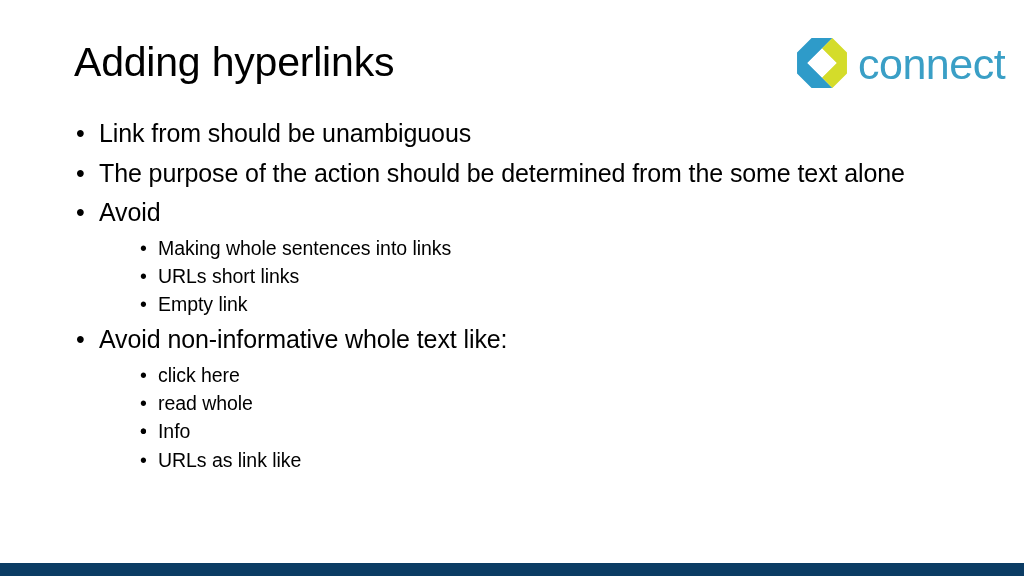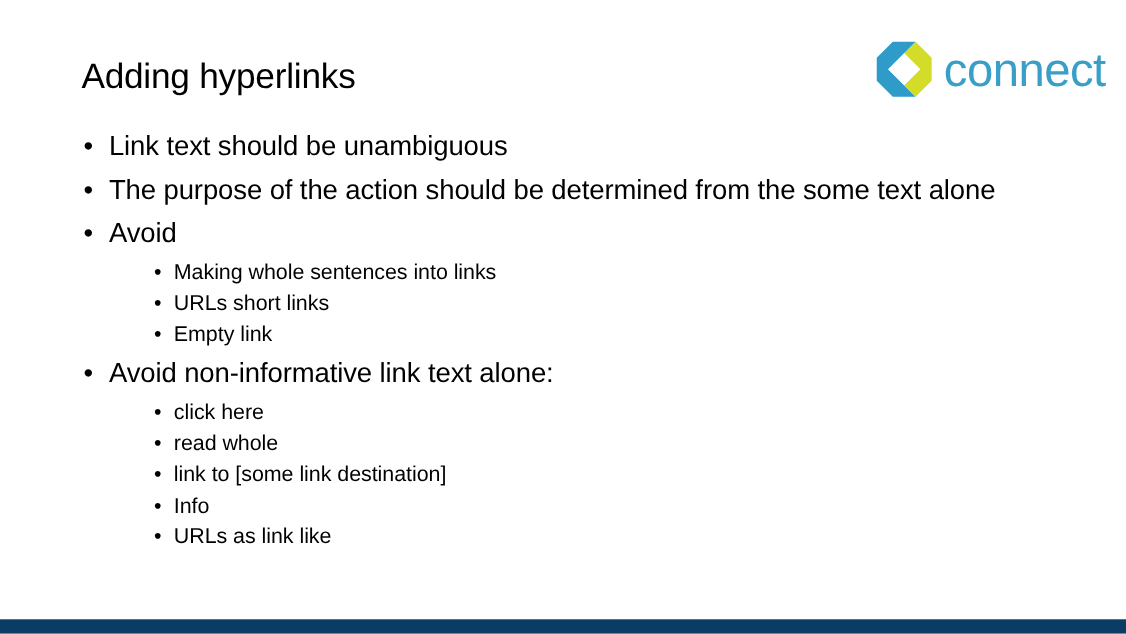--- a/index.html
+++ b/index.html
@@ -50,22 +50,22 @@
     color: #3a9fc6;
     white-space: nowrap;
     margin-left: 2px;
     margin-top: 2px;
   }
 
   
   .title {
     position: absolute;
     left: 74px;
-    top: 52px;
-    font-size: 32px;
+    top: 40px;
+    font-size: 41px;
     line-height: 1.08;
     font-weight: 400;
     color: #000000;
     white-space: nowrap;
     letter-spacing: -0.2px;
   }
 
   
   .body {
     position: absolute;
@@ -147,21 +147,21 @@
     <div class="logo-word">connect</div>
   </div>
 
   <div class="title">Adding hyperlinks</div>
 
   <div class="body">
     <ul class="lvl1">
 
       <li class="item1">
         <span class="b1">•</span>
-        <span>Link text should be unambiguous</span>
+        <span>Link from should be unambiguous</span>
       </li>
 
       <li class="item1">
         <span class="b1">•</span>
         <span>The purpose of the action should be determined from the some text alone</span>
       </li>
 
       <li class="item1">
         <span class="b1">•</span>
         <span>Avoid</span>
@@ -176,33 +176,32 @@
           </li>
           <li class="item2">
             <span class="b2">•</span>
             <span>Empty link</span>
           </li>
         </ul>
       </li>
 
       <li class="item1">
         <span class="b1">•</span>
-        <span>Avoid non-informative link text alone:</span>
+        <span>Avoid non-informative whole text like:</span>
         <ul class="lvl2">
           <li class="item2">
             <span class="b2">•</span>
             <span>click here</span>
           </li>
           <li class="item2">
             <span class="b2">•</span>
             <span>read whole</span>
           </li>
           <li class="item2">
             <span class="b2">•</span>
-            <span>link to [some link destination]</span>
           </li>
           <li class="item2">
             <span class="b2">•</span>
             <span>Info</span>
           </li>
           <li class="item2">
             <span class="b2">•</span>
             <span>URLs as link like</span>
           </li>
         </ul>

